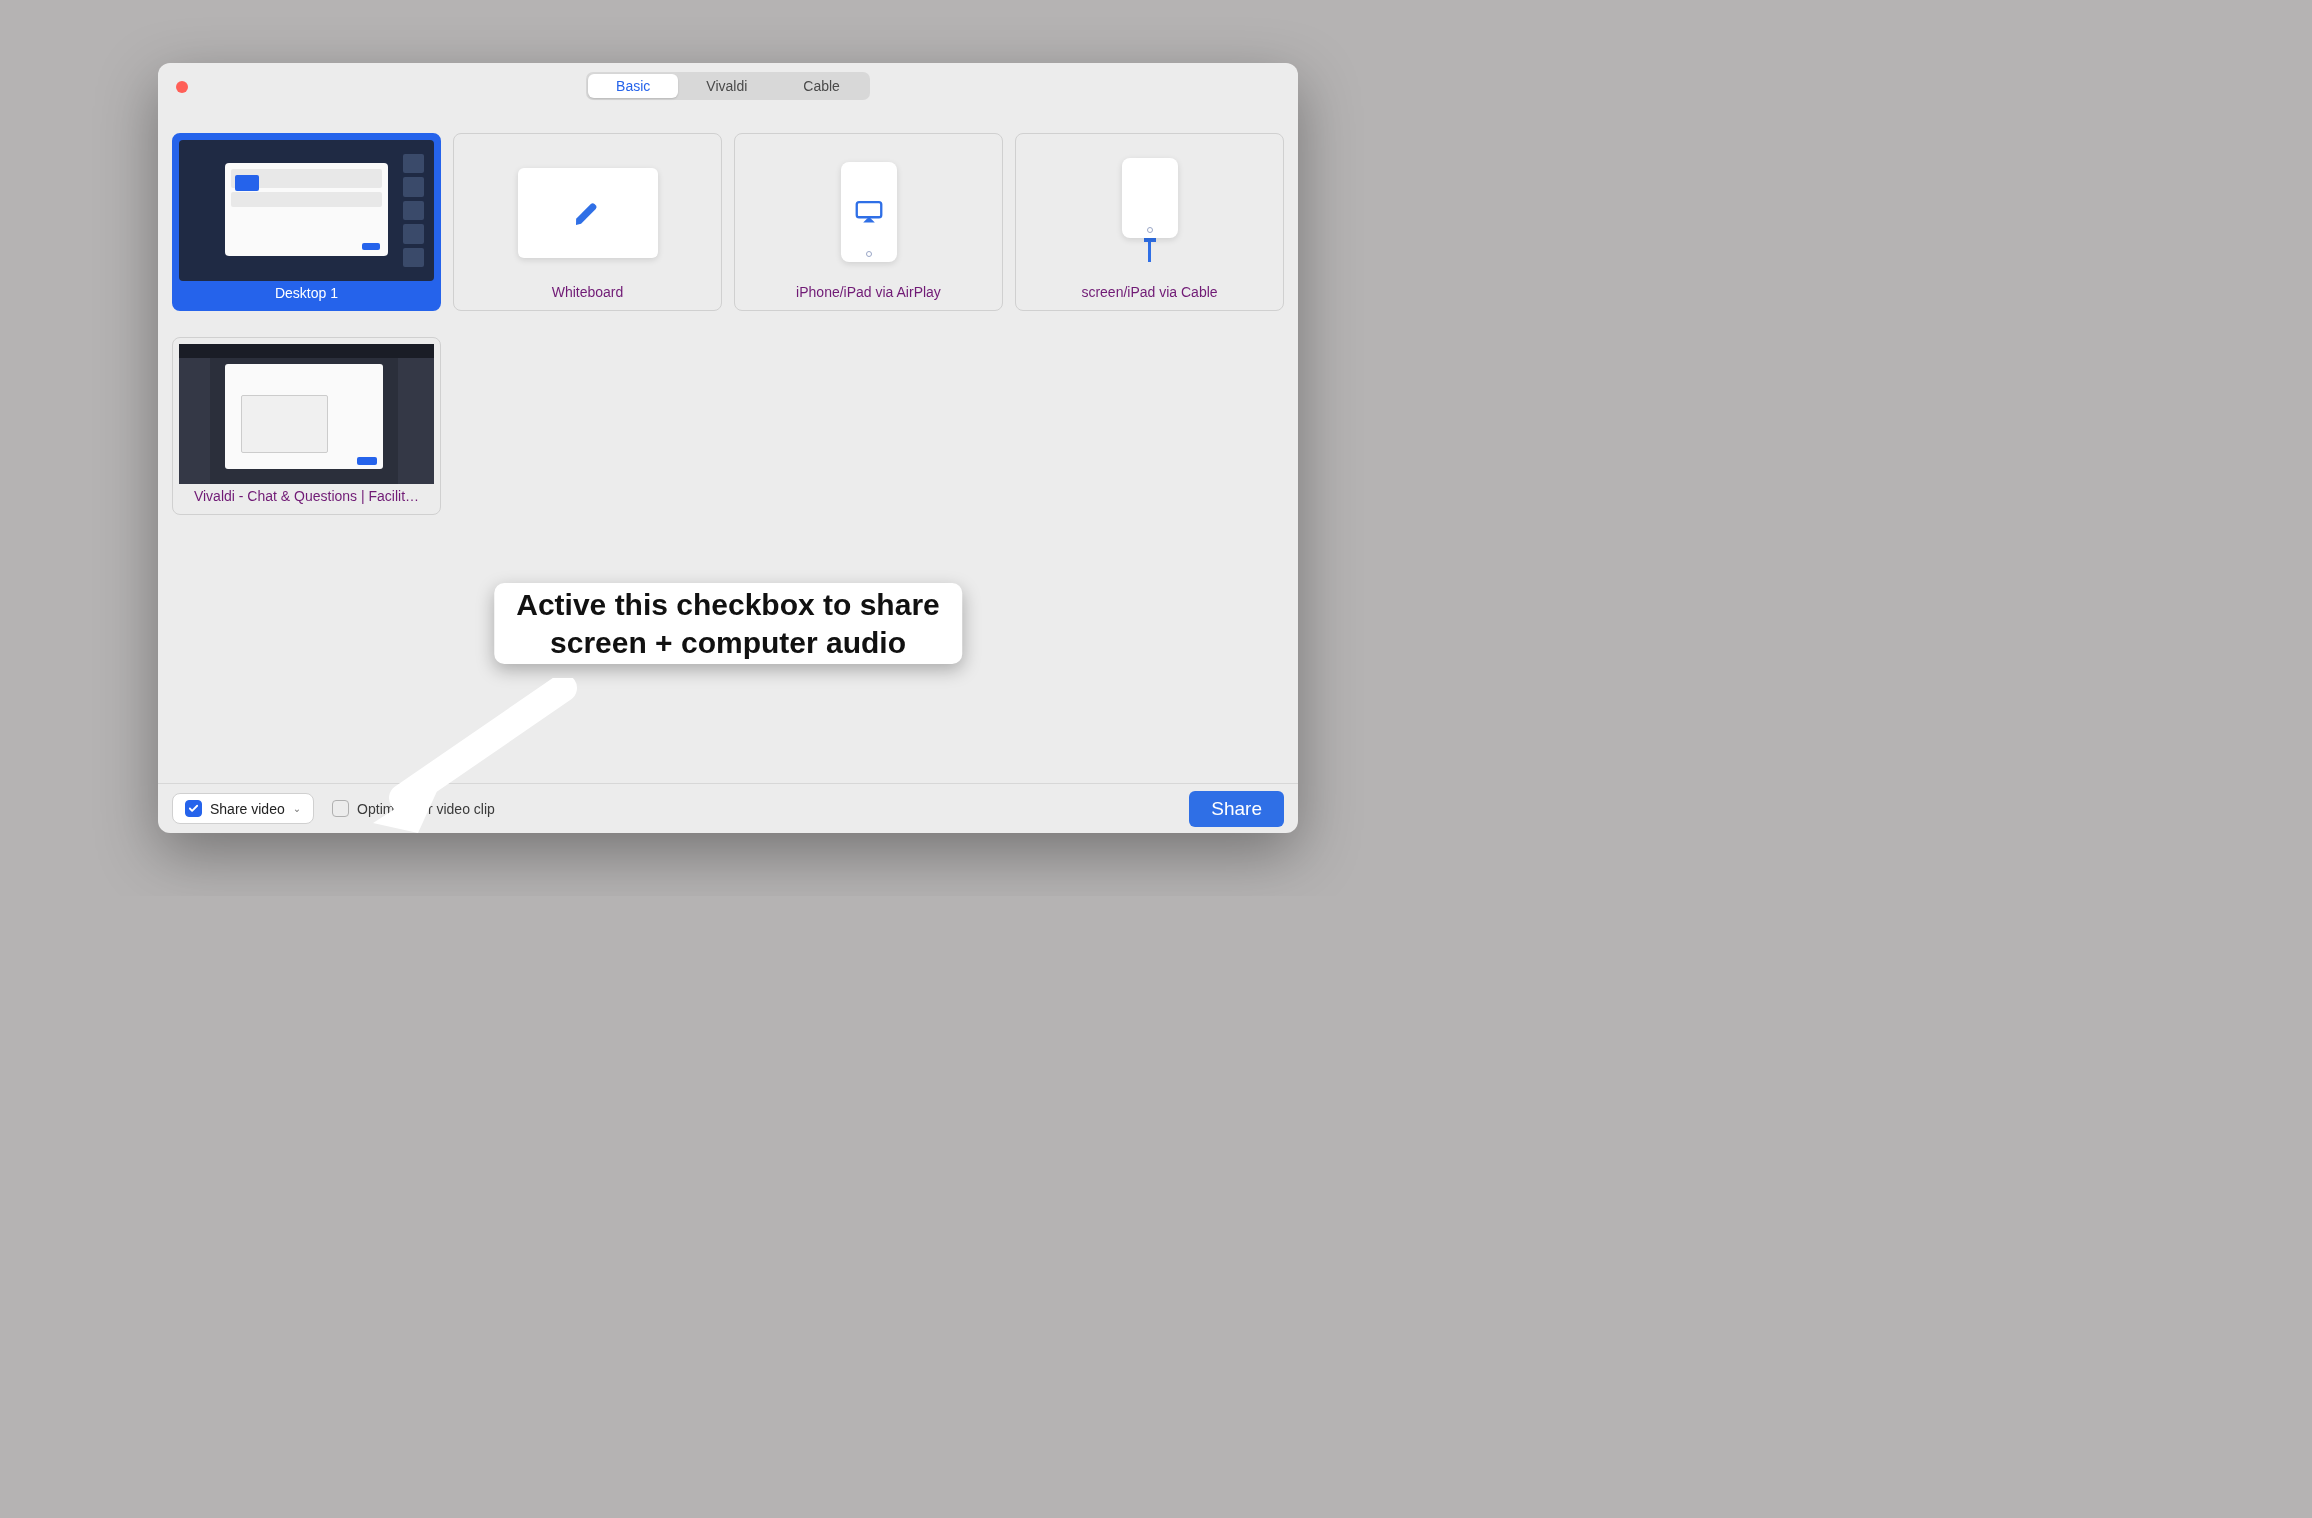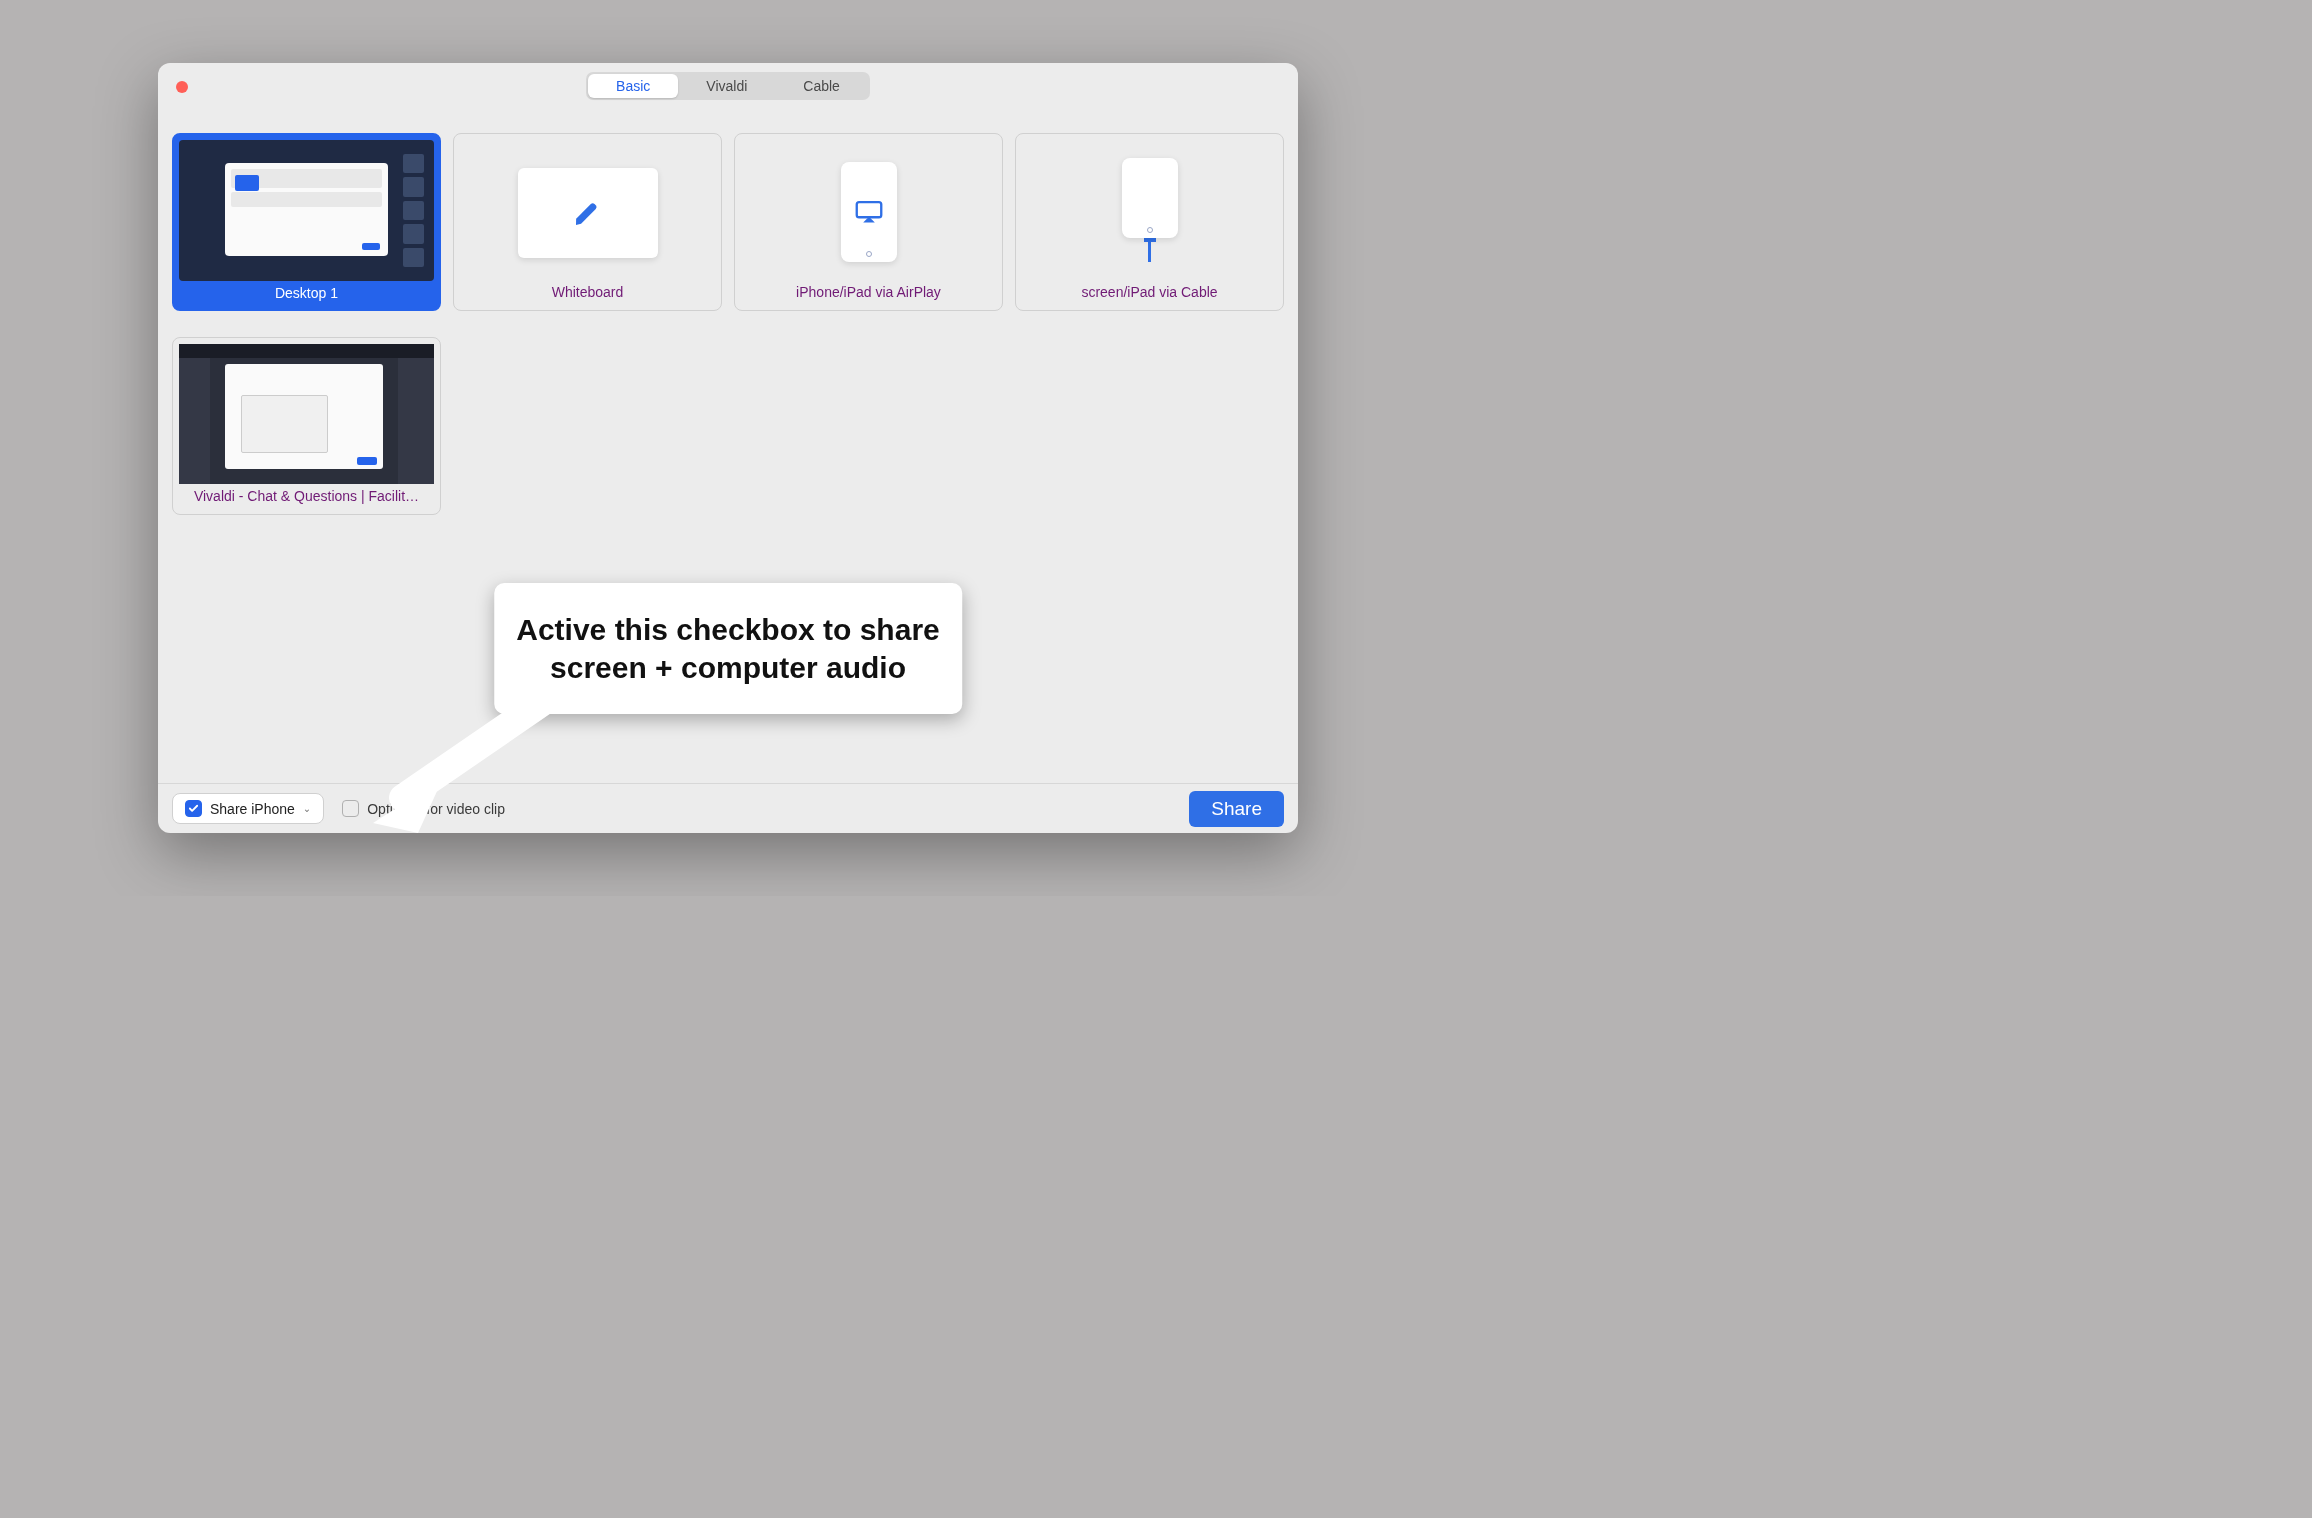--- a/index.html
+++ b/index.html
@@ -318,21 +318,21 @@
     font-weight: 500;
     cursor: pointer;
   }
   
   .callout {
     position: absolute;
     left: 50%;
     transform: translateX(-50%);
     top: 520px;
     background: #fff;
-    padding: 28px 22px;
+    padding: 3px 22px;
     border-radius: 10px;
     font-size: 30px;
     font-weight: 700;
     line-height: 1.25;
     text-align: center;
     color: #111;
     box-shadow: 0 6px 18px rgba(0,0,0,0.28);
     white-space: nowrap;
   }
   .arrow {
@@ -440,21 +440,21 @@
     <path d="M10 145 L80 100 L55 155 Z" fill="#ffffff"></path>
   </svg>
 
   <div class="footer">
     <div class="share-sound-wrap">
       <span class="chk checked">
         <svg width="11" height="11" viewBox="0 0 12 12">
             <path d="M2 6l2.5 2.5L10 3" stroke="#fff" stroke-width="2" fill="none" stroke-linecap="round" stroke-linejoin="round"></path>
           </svg>
       </span>
-      <span style="font-size:14px;color:#222;">Share iPhone</span>
+      <span style="font-size:14px;color:#222;">Share video</span>
       <span class="chev">⌄</span>
     </div>
     <div class="opt-wrap">
       <span class="chk"></span>
       <span>Optimize for video clip</span>
     </div>
     <div class="spacer"></div>
     <button class="share-btn">Share</button>
   </div>
 

